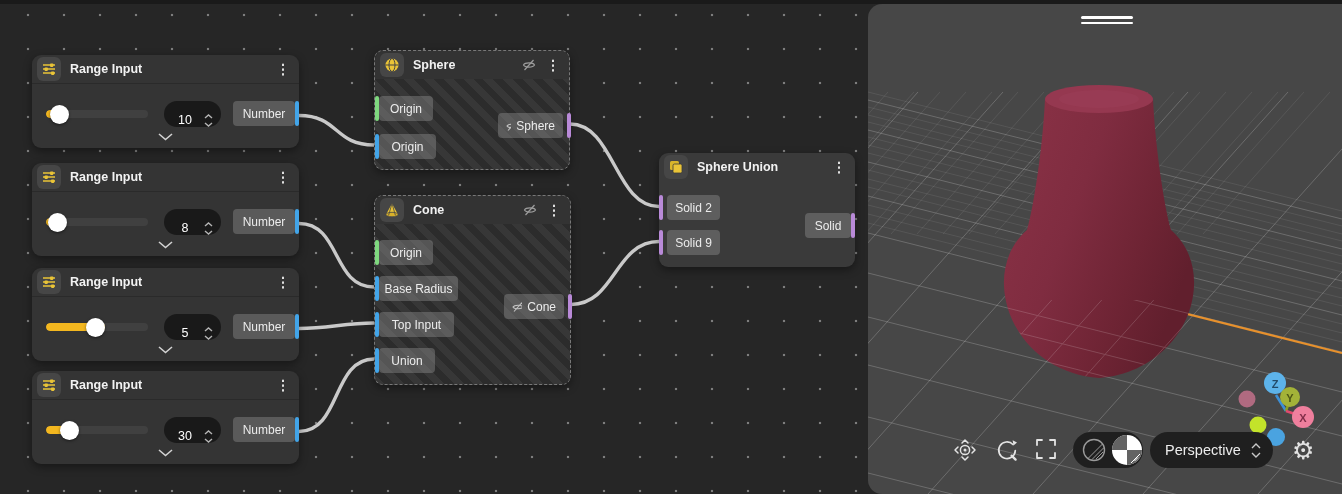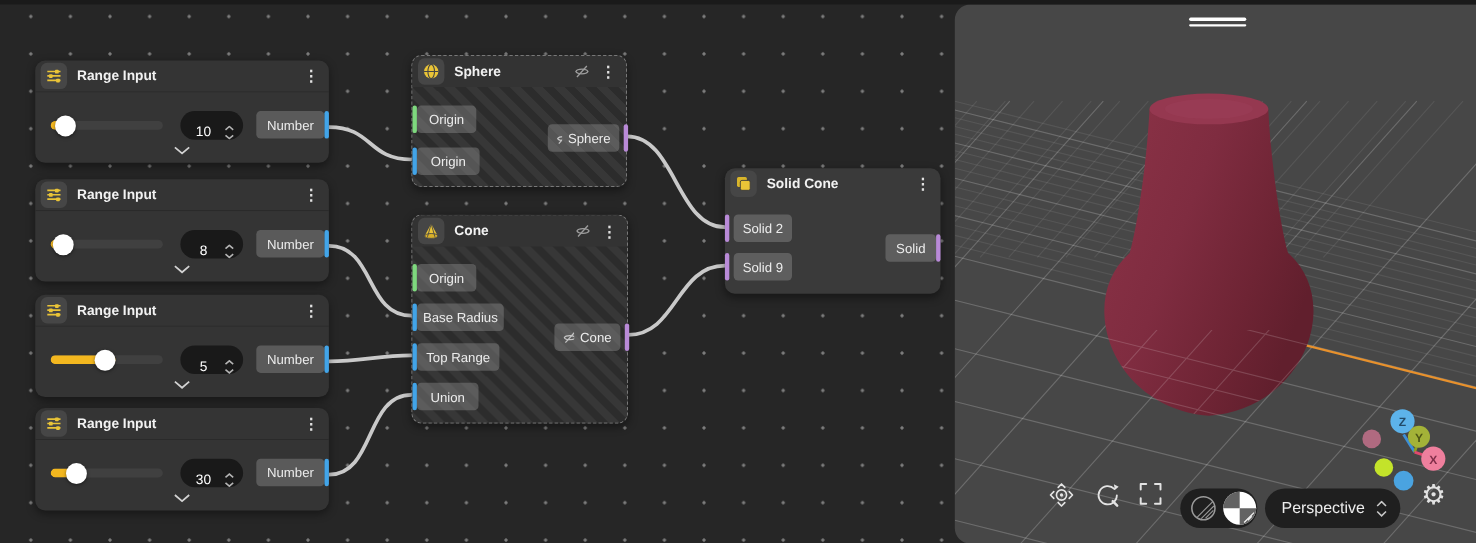--- a/index.html
+++ b/index.html
@@ -44,21 +44,21 @@
   .blue{background:#42a4e8;} .green{background:#7ed87e;} .purple{background:#b98ad8;}
   .collapse{position:absolute;left:126px;top:78px;cursor:pointer;}
   
   .viewport{position:absolute;left:868px;top:4px;width:474px;height:490px;z-index:3;
     background:#474747;border-radius:14px 0 0 14px;overflow:hidden;}
   .vpsvg{position:absolute;left:0;top:0;}
   .handle{position:absolute;left:213px;top:12px;width:52px;cursor:grab;}
   .handle div{height:2.5px;background:#ffffff;border-radius:2px;margin-bottom:3px;}
   .vtool{position:absolute;bottom:26px;left:0;width:100%;height:36px;}
   .vbtn{position:absolute;top:5px;cursor:pointer;}
-  .pill{position:absolute;top:0;height:36px;border-radius:18px;background:#1f1f1f;margin-top:12px;}
+  .pill{position:absolute;top:0;height:36px;border-radius:18px;background:#1f1f1f;}
   .togglepill{left:205px;width:70px;}
   .tcirc{position:absolute;top:3px;cursor:pointer;}
   .camera{left:282px;width:123px;display:flex;align-items:center;gap:10px;
     padding:0 12px 0 15px;box-sizing:border-box;cursor:pointer;}
   .camlabel{color:#ececec;font-size:14.5px;flex:1;}
   .gear{position:absolute;left:424px;top:3px;font-size:25px;color:#e2e2e2;cursor:pointer;line-height:30px;}
 </style>
 </head>
 <body>
 
@@ -328,21 +328,21 @@
     <div class="bar green" style="left:0;top:44px"></div>
     <div class="chip" style="left:4px;top:44px;width:54px">
         <span>Origin</span>
       </div>
     <div class="bar blue" style="left:0;top:80px"></div>
     <div class="chip" style="left:4px;top:80px;width:79px">
         <span>Base Radius</span>
       </div>
     <div class="bar blue" style="left:0;top:116px"></div>
     <div class="chip" style="left:4px;top:116px;width:75px">
-        <span>Top Range</span>
+        <span>Top Input</span>
       </div>
     <div class="bar blue" style="left:0;top:152px"></div>
     <div class="chip" style="left:4px;top:152px;width:56px">
         <span>Union</span>
       </div>
     <div class="chip" style="left:129px;top:98px;width:60px">
       <svg width="12" height="12">
           <path d="M1 6 C2.4 3.6 9.6 3.6 11 6 C9.6 8.4 2.4 8.4 1 6 Z" fill="none" stroke="#c4c4c4" stroke-width="1.1"></path>
           <line x1="2" y1="10.5" x2="10" y2="1.5" stroke="#c4c4c4" stroke-width="1.1"></line>
         </svg>
@@ -352,21 +352,21 @@
   </div>
 
   <div class="node" style="left:659px;top:153px;width:196px;height:114px;background:#3a3a3a">
     <div class="nhead">
       <span class="nicon">
         <svg width="16" height="16">
             <rect x="2" y="2" width="9" height="9" rx="1.5" fill="#d9b52a"></rect>
             <rect x="5" y="5" width="9" height="9" rx="1.5" fill="#eac437" stroke="#3a3a3a" stroke-width="0.8"></rect>
           </svg>
       </span>
-      <span class="ntitle">Solid Cone</span>
+      <span class="ntitle">Sphere Union</span>
       <span class="hspace">
           <span class="kebab">⋮</span>
         </span>
     </div>
     <div class="bar purple" style="left:0;top:42px"></div>
     <div class="chip" style="left:8px;top:42px;width:53px">
         <span>Solid 2</span>
       </div>
     <div class="bar purple" style="left:0;top:77px"></div>
     <div class="chip" style="left:8px;top:77px;width:53px">

